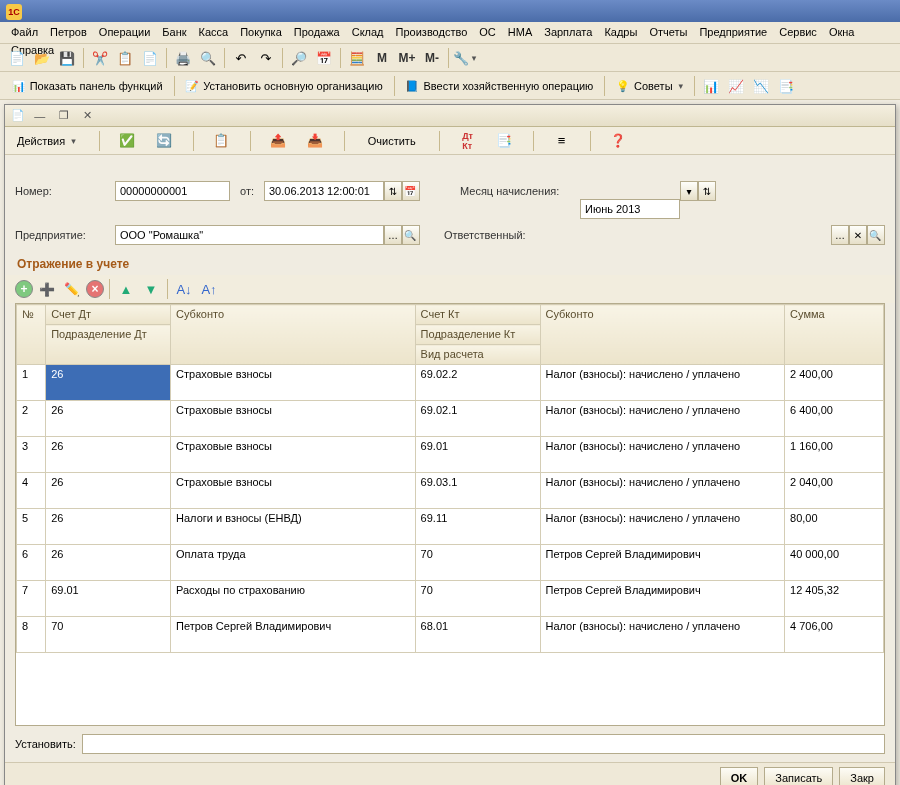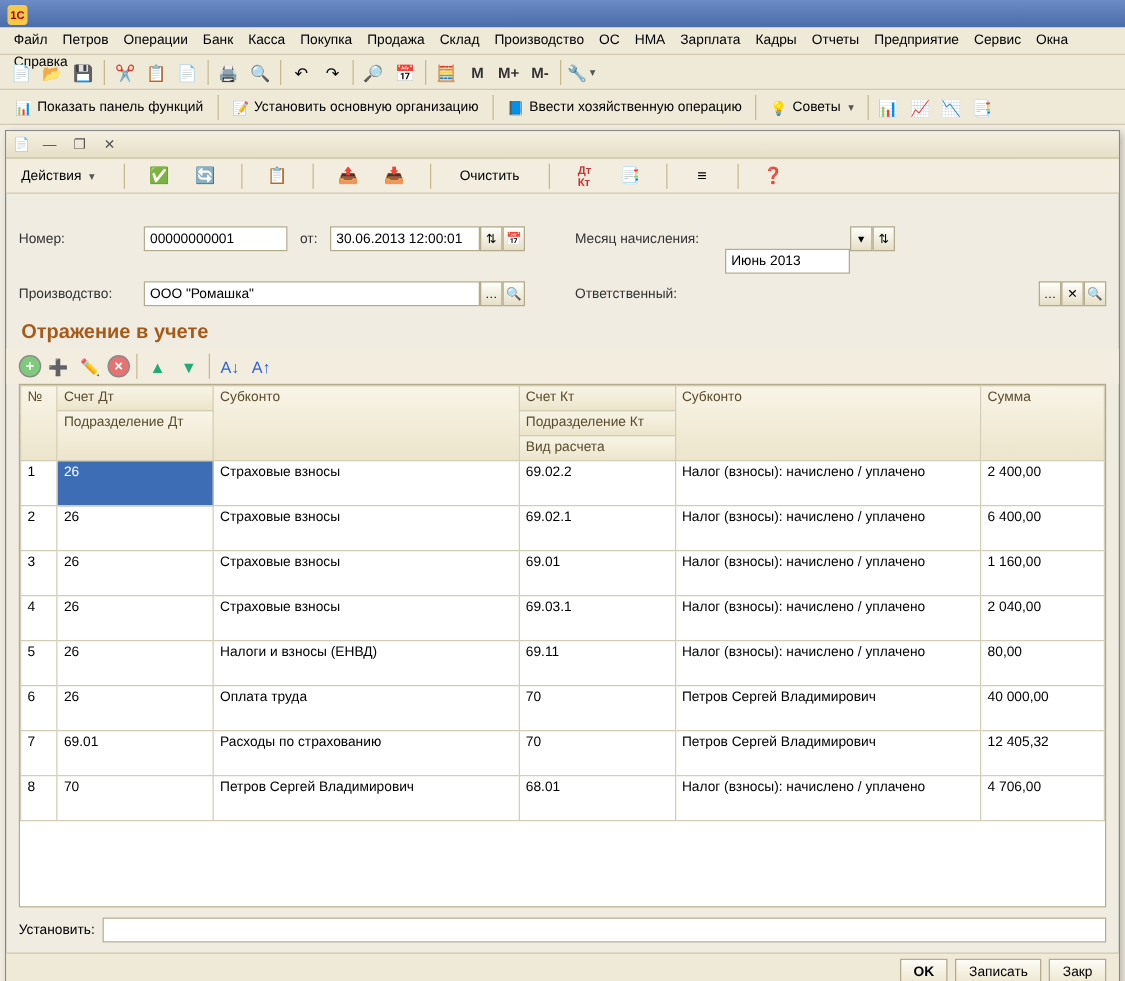--- a/index.html
+++ b/index.html
@@ -139,21 +139,21 @@
     width: 18px; height: 20px;
     border: 1px solid #b4ab8c;
     background: linear-gradient(#fefefa, #e6dfc8);
     display: inline-flex; align-items: center; justify-content: center;
     font-size: 10px;
     cursor: pointer;
   }
   .section-header {
     color: #a55a18;
     font-weight: bold;
-    font-size: 16px;
+    font-size: 12px;
     padding: 2px 16px 4px 12px;
   }
   .grid-toolbar {
     background: #f2edde;
     padding: 3px 10px;
     display: flex;
     gap: 3px;
     align-items: center;
   }
   .circ-btn {
@@ -340,27 +340,27 @@
         <span class="fld-btn">📅</span>
       </div>
       <label style="width:110px;margin-left:30px">Месяц начисления:</label>
       <div class="field-wrap">
         <input class="fld" style="width: 100px; margin-top: 36px;" value="Июнь 2013">
         <span class="fld-btn">▾</span>
         <span class="fld-btn">⇅</span>
       </div>
     </div>
     <div class="form-row">
-      <label style="width:90px">Производство:</label>
+      <label style="width:90px">Предприятие:</label>
       <div class="field-wrap" style="width:305px">
         <input class="fld" style="flex: 1 1 0%;" value="ООО &quot;Ромашка&quot;">
         <span class="fld-btn">…</span>
         <span class="fld-btn">🔍</span>
       </div>
-      <label style="width:110px;margin-left:30px">Ответственный:</label>
+      <label style="width:110px;margin-left:14px">Ответственный:</label>
       <div class="field-wrap" style="flex:1">
         <span class="fld-btn">…</span>
         <span class="fld-btn">✕</span>
         <span class="fld-btn">🔍</span>
       </div>
     </div>
   </div>
 
   <div class="section-header">Отражение в учете</div>
 

